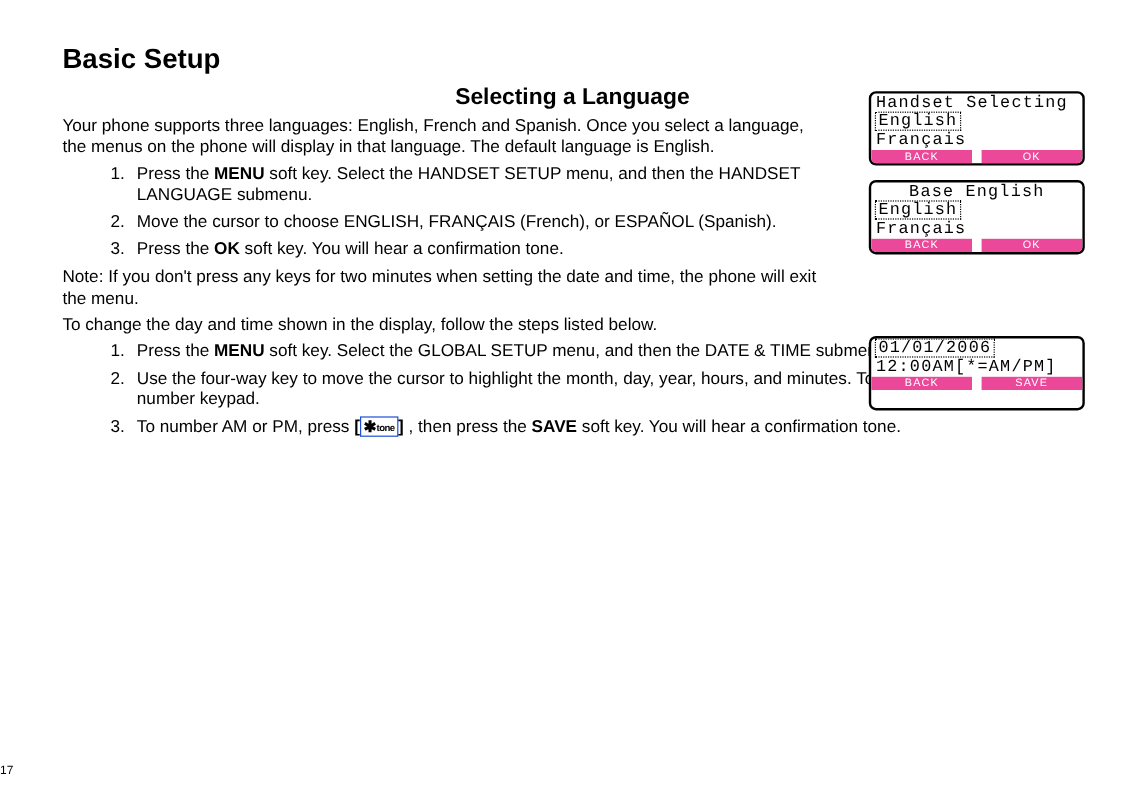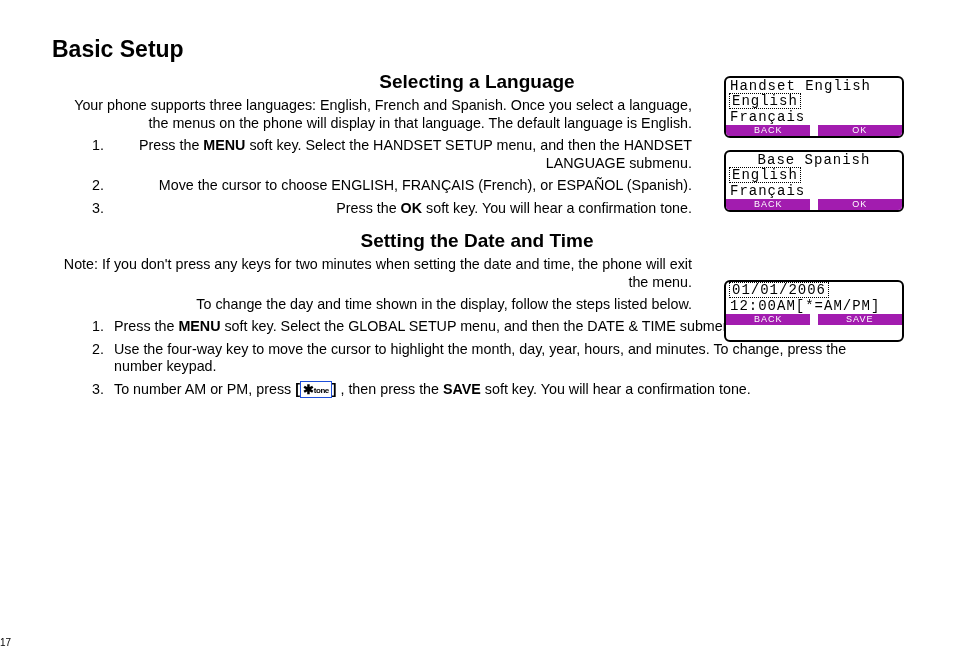--- a/index.html
+++ b/index.html
@@ -25,21 +25,20 @@
     margin: 0 0 8px 0;
   }
   .section-title {
     font-size: 19px;
     font-weight: bold;
     margin: 6px 0 4px 0;
     text-align: center;
   }
   .text-col {
     width: 640px;
-    text-align: right;
   }
   p {
     font-size: 14.3px;
     line-height: 1.25;
     margin: 2px 0 4px 0;
   }
   b { font-weight: bold; }
   ol {
     margin: 0 0 4px 0;
     padding-left: 56px;
@@ -88,21 +87,21 @@
   }
   .lcd-softkeys {
     display: flex;
     justify-content: space-between;
     font-family: Arial, Helvetica, sans-serif;
     font-size: 9px;
     letter-spacing: 1px;
     padding-top: 1px;
   }
   .lcd-softkeys span {
-    background: #a21caf;
+    background: #ec4899;
     color: #fff;
     flex: 0 0 48%;
     text-align: center;
     padding: 1px 0;
   }
   .lcd-softkeys .right { text-align: center; }
 
   .lcd1 { top: 76px; height: 62px; }
   .lcd2 { top: 150px; height: 62px; }
   .lcd3 { top: 280px; height: 62px; }
@@ -134,49 +133,48 @@
       <li>
         <span>Press the </span><b>MENU</b><span> soft key. Select the HANDSET SETUP menu, and then the HANDSET LANGUAGE submenu.</span>
       </li>
       <li>Move the cursor to choose ENGLISH, FRANÇAIS (French), or ESPAÑOL (Span­ish).</li>
       <li>
         <span>Press the </span><b>OK</b><span> soft key. You will hear a confirmation tone.</span>
       </li>
     </ol>
   </div>
 
-  <h2 class="section-title" style="margin-top:12px;">Setting the Date and Time</h2>
   <div class="text-col">
     <p>Note: If you don't press any keys for two minutes when setting the date and time, the phone will exit the menu.</p>
     <p>To change the day and time shown in the display, follow the steps listed below.</p>
   </div>
   <div class="wide">
     <ol>
       <li>
         <span>Press the </span><b>MENU</b><span> soft key. Select the GLOBAL SETUP menu, and then the DATE &amp; TIME submenu.</span>
       </li>
       <li>Use the four-way key to move the cursor to highlight the month, day, year, hours, and minutes. To change, press the number keypad.</li>
       <li>
         <span>To number AM or PM, press </span><b>[</b><span class="keyicon"><span class="star">✱</span><span class="tone">tone</span></span><b>]</b><span> , then press the </span><b>SAVE</b><span> soft key. You will hear a confirmation tone.</span>
       </li>
     </ol>
   </div>
 
   <div class="lcd lcd1">
-    <div class="lcd-row">Handset English</div>
+    <div class="lcd-row">Handset Selecting</div>
     <div><span class="lcd-row dotted">English</span></div>
     <div class="lcd-row">Français</div>
     <div class="lcd-softkeys">
       <span>BACK</span>
       <span class="right">OK</span>
     </div>
   </div>
 
   <div class="lcd lcd2">
-    <div class="lcd-row center">Base Spanish</div>
+    <div class="lcd-row center">Base English</div>
     <div><span class="lcd-row dotted">English</span></div>
     <div class="lcd-row">Français</div>
     <div class="lcd-softkeys">
       <span>BACK</span>
       <span class="right">OK</span>
     </div>
   </div>
 
   <div class="lcd lcd3">
     <div><span class="lcd-row dotted">01/01/2006</span></div>

